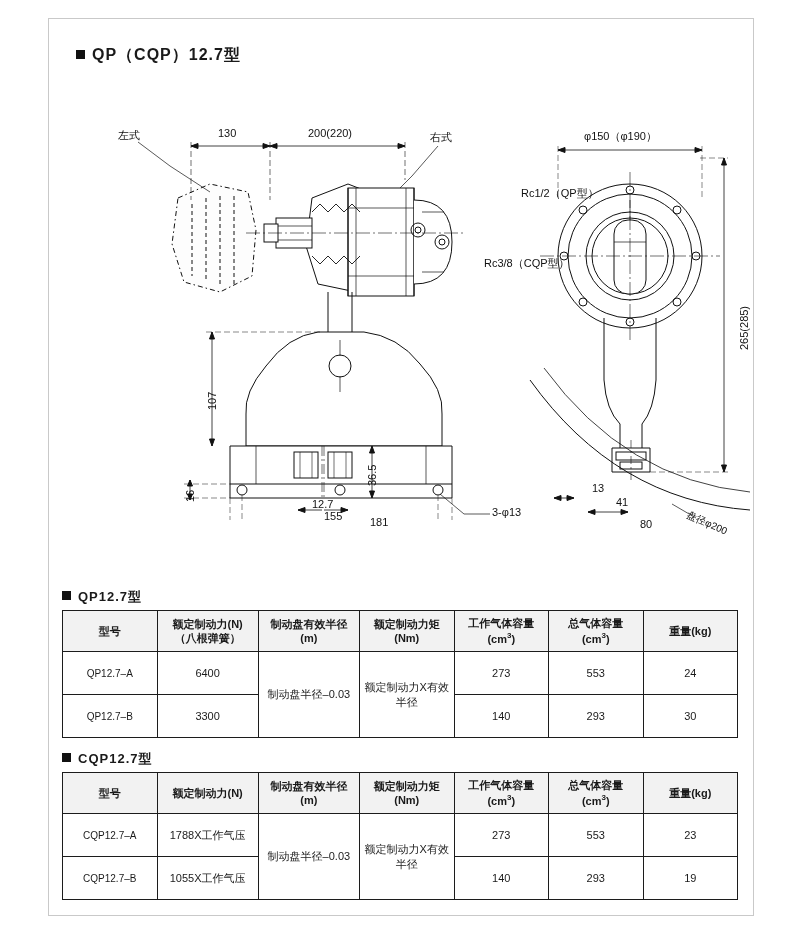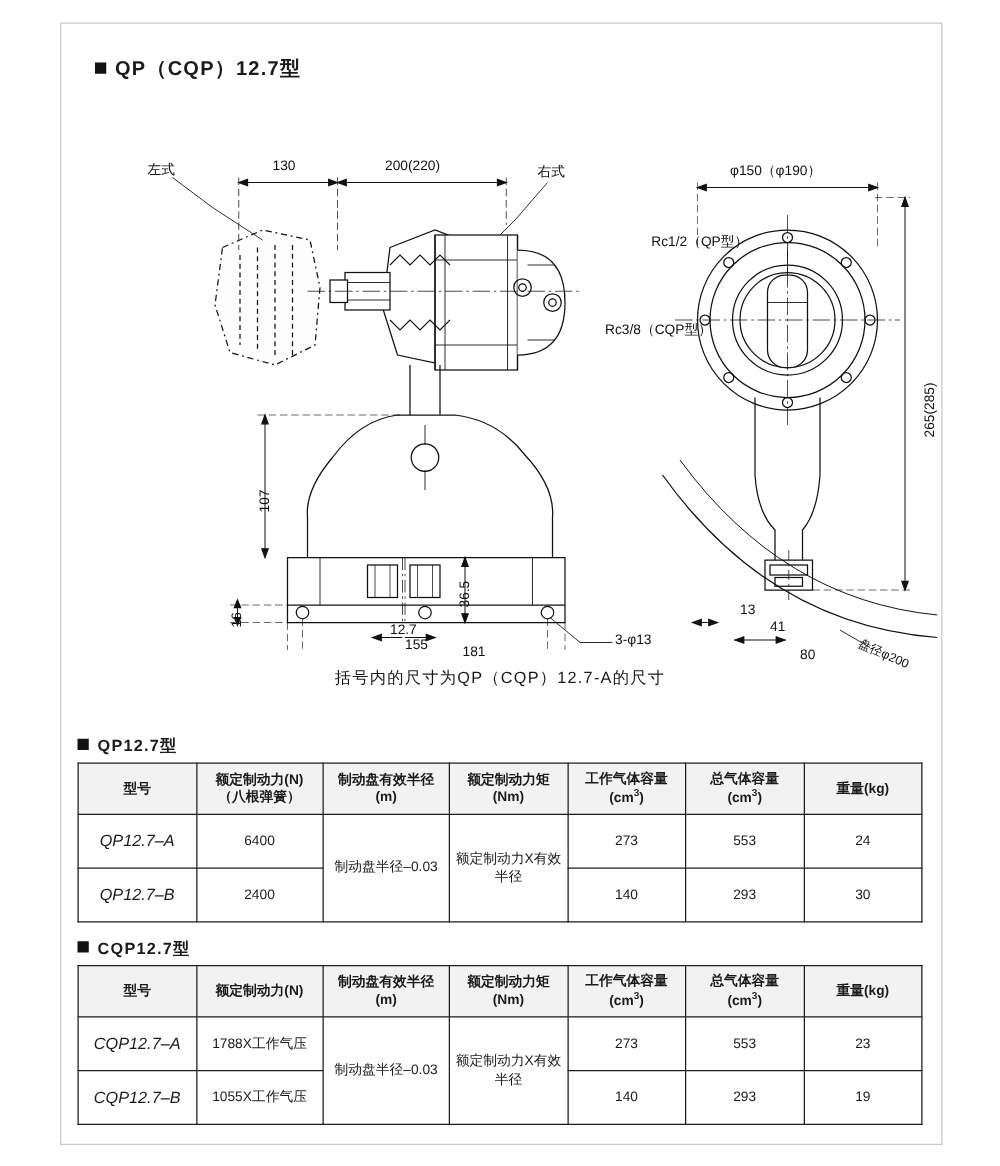--- a/index.html
+++ b/index.html
@@ -96,21 +96,21 @@
   }
   table.spec thead th {
     font-weight: bold;
     background: #f2f2f2;
     height: 34px;
   }
   table.spec tbody td {
     height: 36px;
     font-weight: normal;
   }
-  table.spec .model { font-size: 13px; font-style: italic; }
+  table.spec .model { font-size: 10px; }
   #qp-table { left: 62px; top: 610px; width: 676px; }
   #cqp-table { left: 62px; top: 772px; width: 676px; }
   sup { font-size: 8px; }
 </style>
 </head>
 <body>
 
 <div class="page">
 
   <div class="frame"></div>
@@ -307,21 +307,20 @@
     <div class="lbl" style="left:252px; top:418px;">12.7</div>
     <div class="lbl" style="left:264px; top:430px;">155</div>
     <div class="lbl" style="left:266px; top:436px;padding-left:44px;">181</div>
     <div class="lbl" style="left:432px; top:426px;">3-φ13</div>
     <div class="lbl" style="left:496px; top:402px;margin-left:36px;">13</div>
     <div class="lbl" style="left:556px; top:416px;">41</div>
     <div class="lbl" style="left:552px; top:438px;padding-left:28px;">80</div>
     <div class="lbl small" style="left:630px; top:428px; transform:rotate(24deg); transform-origin:left top;">盘径φ200</div>
   </div>
 
-  <div class="note">括号内的尺寸为QP（CQP）12.7-A的尺寸</div>
 
   <div class="sec-title" id="qp-title">
     <span class="sq"></span><span>QP12.7型</span>
   </div>
 
   <table class="spec" id="qp-table">
     <thead>
       <tr>
         <th style="width:14%">
           <span>型号</span>
@@ -356,21 +355,21 @@
         <td class="model">QP12.7–A</td>
         <td>6400</td>
         <td rowspan="2">制动盘半径–0.03</td>
         <td rowspan="2">额定制动力X有效半径</td>
         <td>273</td>
         <td>553</td>
         <td>24</td>
       </tr>
       <tr>
         <td class="model">QP12.7–B</td>
-        <td>2400</td>
+        <td>3300</td>
         <td>140</td>
         <td>293</td>
         <td>30</td>
       </tr>
     </tbody>
   </table>
 
   <div class="sec-title" id="cqp-title">
     <span class="sq"></span><span>CQP12.7型</span>
   </div>

